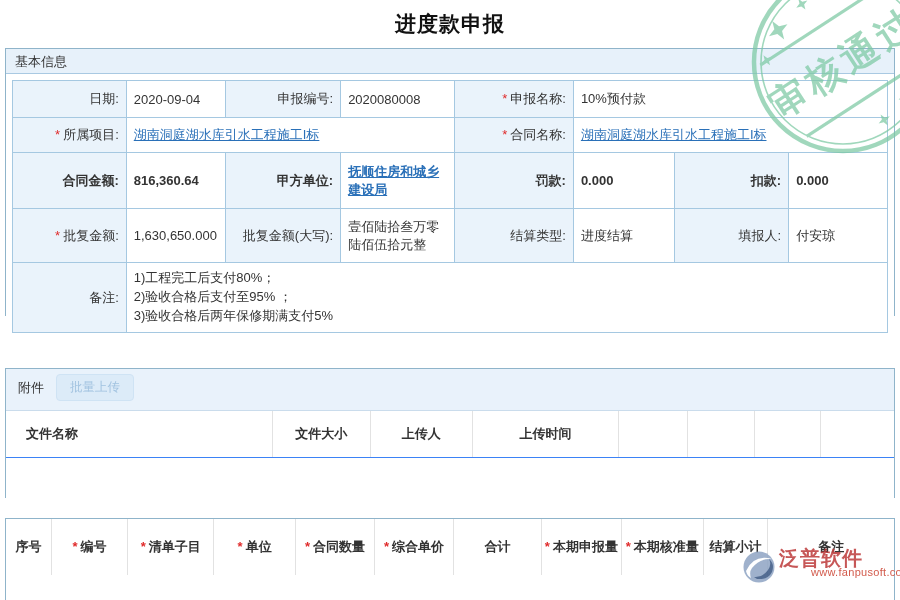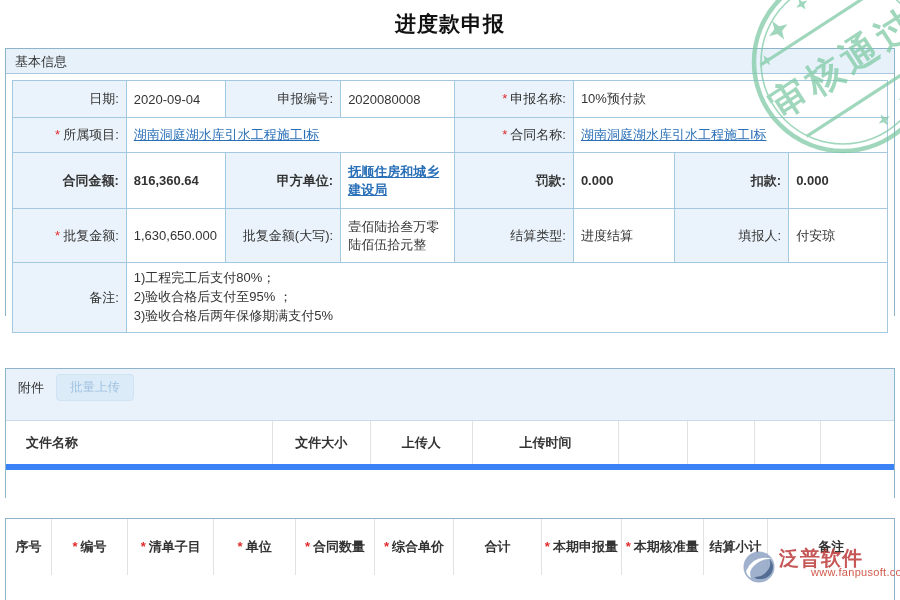--- a/index.html
+++ b/index.html
@@ -34,21 +34,21 @@
     border-bottom: 1px solid #a9c9e2;
     padding-left: 9px;
     font-size: 13px;
     color: #333;
   }
   .section-bar-flex {
     display: flex;
     align-items: center;
     gap: 12px;
     background: #e9f2fb;
-    padding: 5px 0 19px 12px;
+    padding: 5px 0 9px 12px;
     border-bottom: 1px solid #cadcec;
   }
   .btn {
     display: inline-block;
     padding: 4px 13px;
     border-radius: 4px;
     font-size: 12.5px;
     cursor: pointer;
   }
   .btn-pale {
@@ -80,21 +80,21 @@
   .req { color: #e02b2b; margin-right: 3px; font-size: 13px; }
   a.lnk { color: #2a70b8; text-decoration: underline; cursor: pointer; }
   .remark-line { line-height: 1.45; }
   
   .flat th {
     font-weight: bold;
     font-size: 13px;
     color: #333;
     background: #fff;
     border-right: 1px solid #e2e2e2;
-    border-bottom: 6px solid #3b82f6;
+    border-bottom: 1px solid #3b82f6;
     text-align: center;
     vertical-align: middle;
     padding: 4px 2px;
   }
   .flat th:last-child { border-right: none; }
   .att-empty { height: 50px; background: #fff; }
   .dtable th { border-bottom: none; line-height: 1.35; }
   
   .stamp {
     position: absolute;

